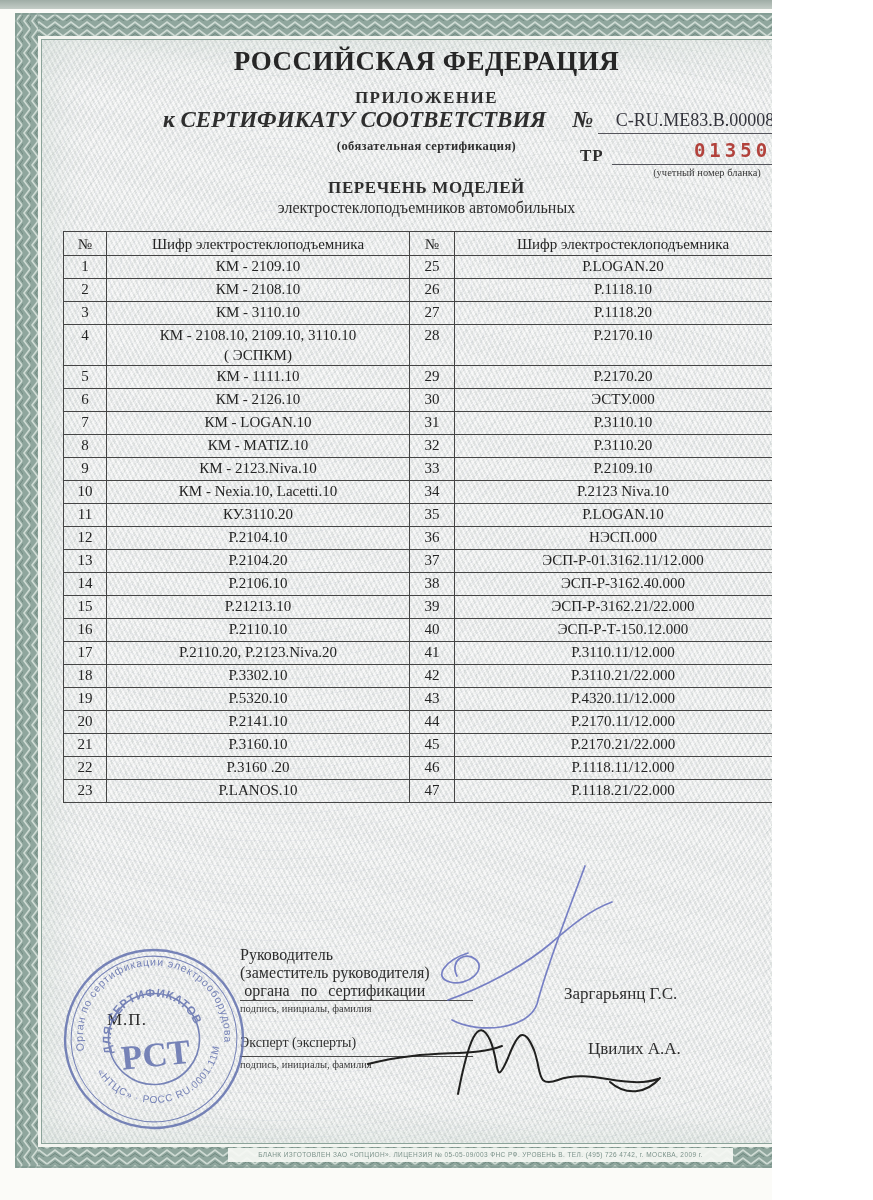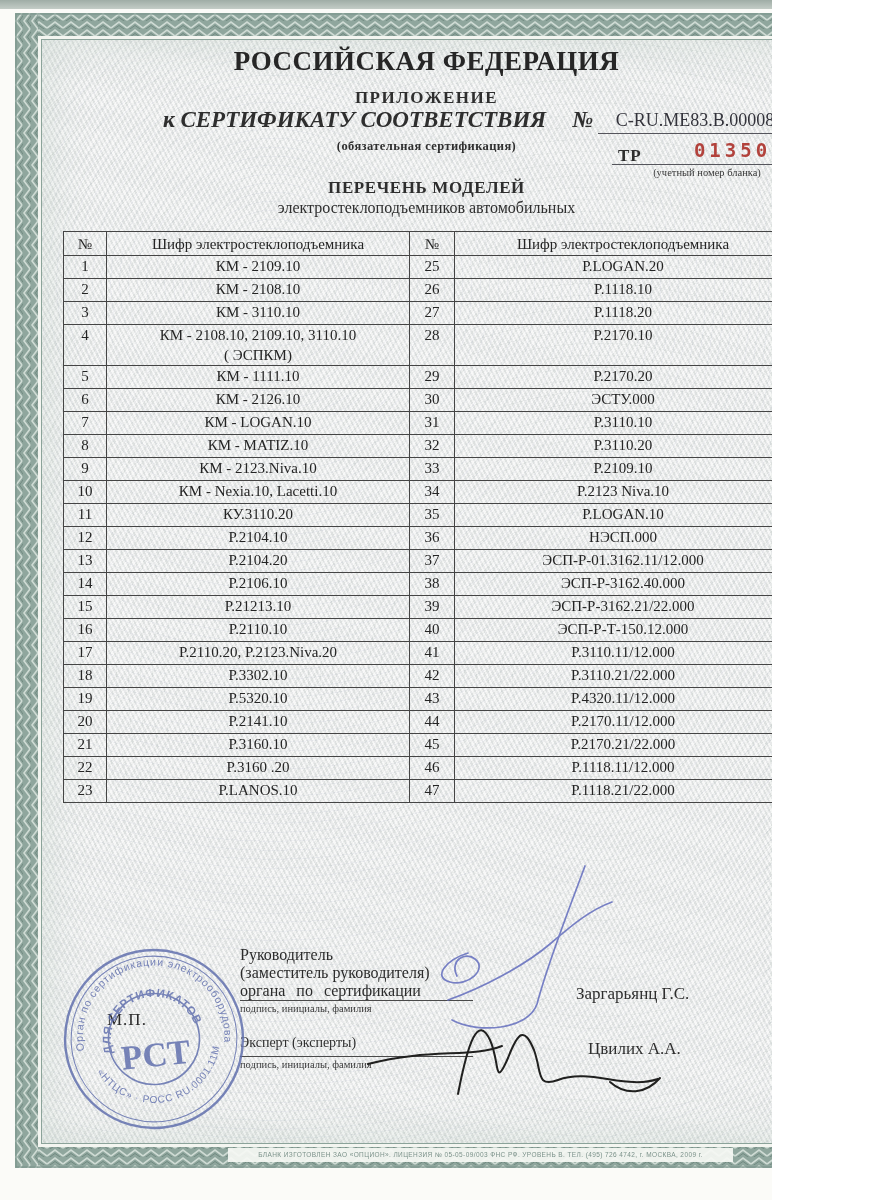--- a/index.html
+++ b/index.html
@@ -23,43 +23,43 @@
   .abs{position:absolute;}
   .ctr{left:41px;width:771px;text-align:center;}
   .t-fed{top:46px;font-size:27px;font-weight:bold;letter-spacing:0.5px;color:#262626;}
   .t-app{top:88px;font-size:17px;font-weight:bold;letter-spacing:1.5px;}
   .t-cert{left:163px;top:107px;font-size:23px;font-weight:bold;white-space:nowrap;font-style:italic;}
   .t-cert .nosign{margin-left:26px;}
   .cert-num{left:598px;top:110px;width:194px;text-align:center;font-size:18px;color:#33333b;}
   .uline{border-bottom:1.3px solid #55555c;height:0;}
   .ul1{left:598px;top:133px;width:194px;}
   .t-oblig{top:139px;font-size:12.5px;font-weight:bold;letter-spacing:0.4px;}
-  .t-tr{left:580px;top:146px;font-size:17px;font-weight:bold;letter-spacing:1px;margin-left:38px;}
+  .t-tr{left:580px;top:146px;font-size:17px;font-weight:bold;letter-spacing:1px;}
   .blank-num{left:612px;top:139px;width:190px;text-align:right;
       font-family:"DejaVu Sans Mono", monospace;font-size:19px;font-weight:bold;
       letter-spacing:4px;color:#b2423c;}
   .ul2{left:612px;top:164px;width:190px;}
   .t-uchet{left:612px;top:167px;width:190px;text-align:center;font-size:10.5px;color:#3a3a3a;}
   .t-list{top:178px;font-size:17px;font-weight:600;letter-spacing:0.6px;}
   .t-list2{top:199px;font-size:16px;}
   
   table.models{position:absolute;left:63px;top:231px;width:728px;border-collapse:collapse;
       font-size:15px;color:#242424;table-layout:fixed;}
   table.models th,table.models td{border:1.4px solid #454545;text-align:center;
       padding:0 2px;vertical-align:top;line-height:20px;}
   table.models th{height:23px;font-weight:normal;font-size:15px;vertical-align:middle;}
   table.models td{height:22px;white-space:pre-line;}
   col.c-n{width:43px;} col.c-m1{width:303px;} col.c-n2{width:45px;} col.c-m2{width:337px;}
   
   .role{left:240px;top:946px;font-size:16px;line-height:18px;color:#2b2b2b;}
-  .role .just{word-spacing:7px;}
+  .role .just{word-spacing:7px;text-align:center;}
   .ul-head{left:240px;top:1000px;width:233px;border-bottom:1px solid #4a4a4a;}
   .cap{font-size:10.5px;color:#3c3c3c;}
   .cap-head{left:240px;top:1003px;}
-  .name-head{left:576px;top:984px;font-size:17px;}
+  .name-head{left:564px;top:984px;font-size:17px;}
   .role-exp{left:240px;top:1035px;font-size:14px;}
   .ul-exp{left:240px;top:1056px;width:233px;border-bottom:1px solid #4a4a4a;}
   .cap-exp{left:240px;top:1059px;}
   .name-exp{left:588px;top:1039px;font-size:17px;}
   .mp{left:107px;top:1010px;font-size:17px;letter-spacing:1px;color:#2b2b2b;}
   
   .stamp{left:58px;top:943px;width:192px;height:192px;transform:rotate(-6deg);opacity:0.82;}
   
   .sig-layer{position:absolute;left:0;top:0;width:873px;height:1200px;pointer-events:none;}
   

